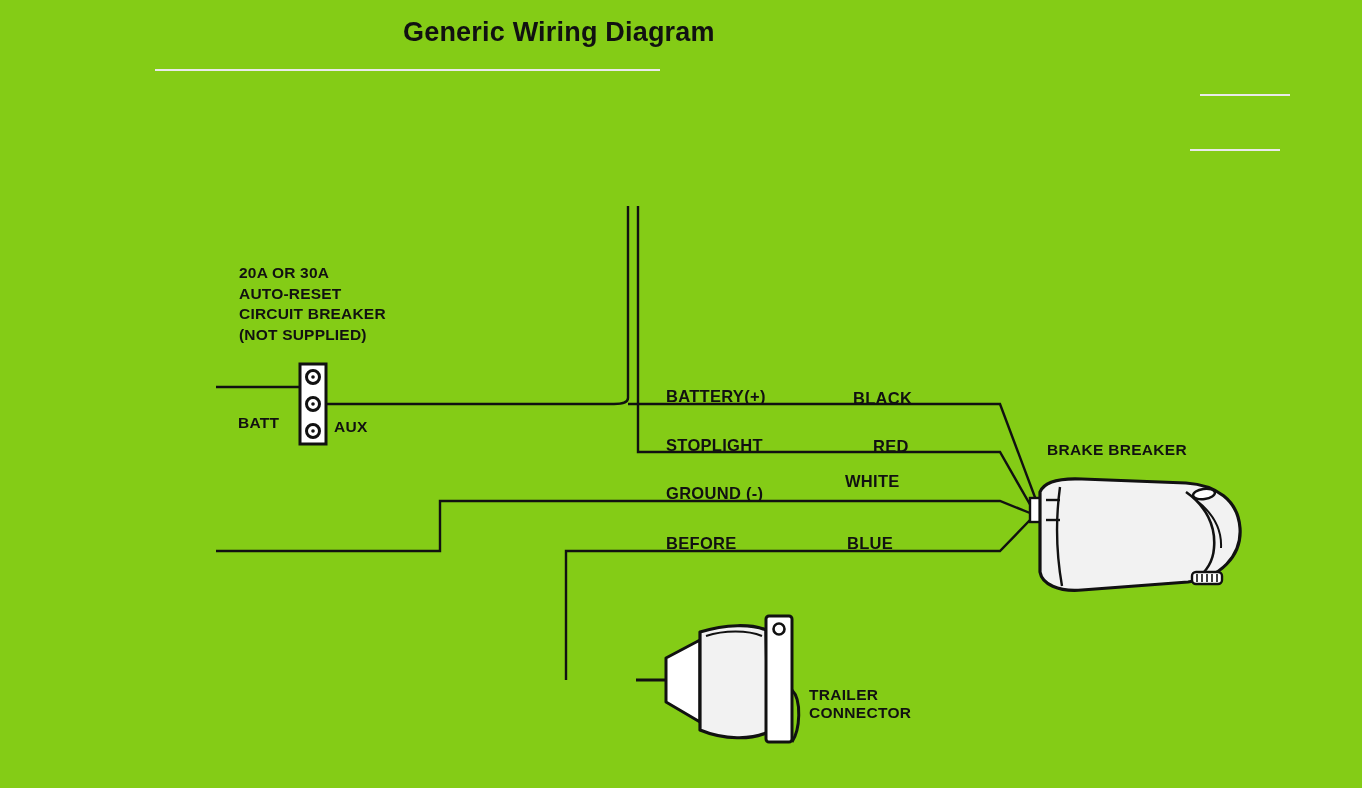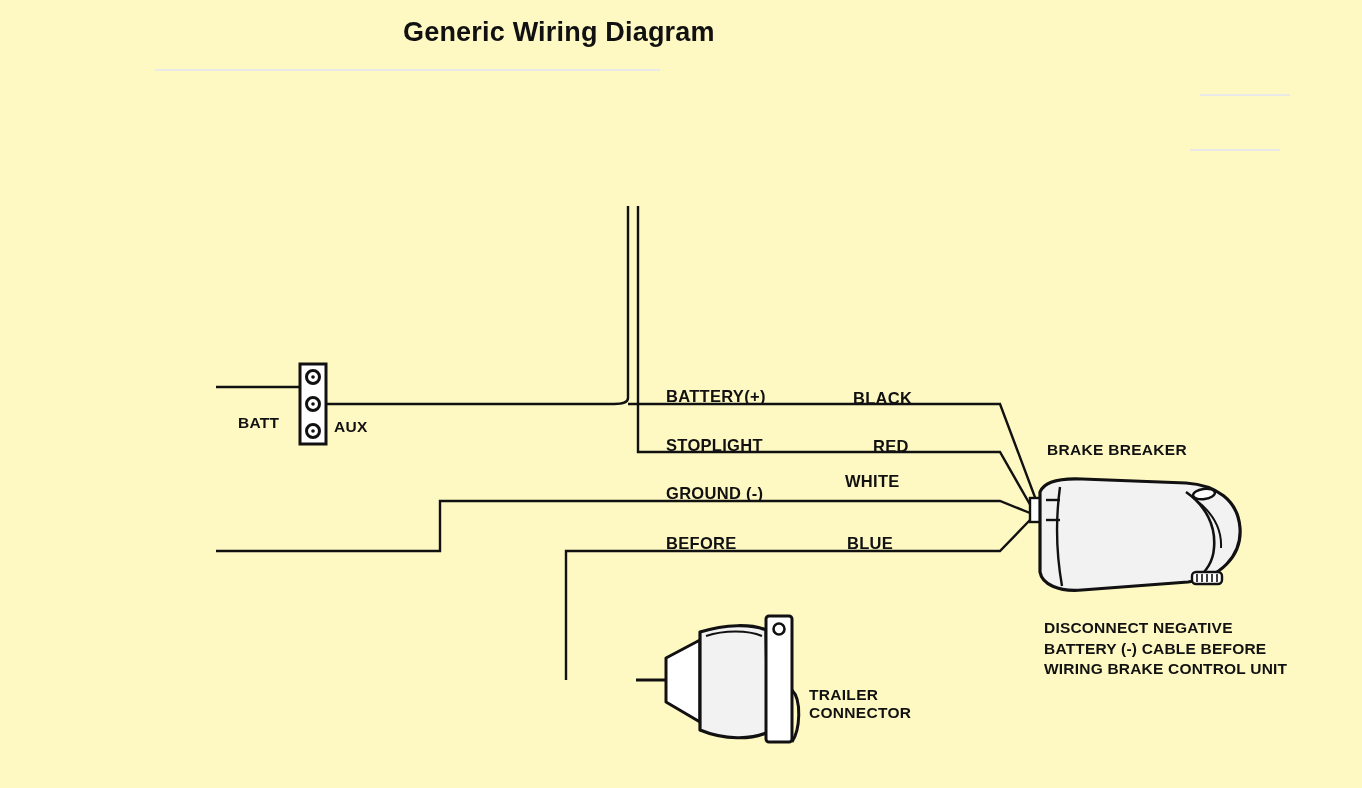--- a/index.html
+++ b/index.html
@@ -4,21 +4,21 @@
 <style>
   html, body {
     margin: 0;
     padding: 0;
     background: #ffffff;
   }
   #page {
     position: relative;
     width: 1362px;
     height: 788px;
-    background: #fef9c3;
+    background: #84cc16;
     overflow: hidden;
     font-family: "Liberation Sans", sans-serif;
     color: #111111;
   }
   #diagram-svg {
     position: absolute;
     left: 0;
     top: 0;
     width: 1362px;
     height: 788px;
@@ -120,35 +120,36 @@
       <path d="M700 632 C726 624 752 624 766 630 L768 732 C752 740 724 740 700 730 Z" fill="#f2f2f2" stroke="#111111" stroke-width="3.2" stroke-linejoin="round"></path>
       <rect x="766" y="616" width="26" height="126" rx="3" fill="#ffffff" stroke="#111111" stroke-width="3"></rect>
       <circle cx="779" cy="629" r="5.5" fill="#ffffff" stroke="#111111" stroke-width="2.6"></circle>
       <path d="M792 690 C802 700 800 730 792 742" fill="none" stroke="#111111" stroke-width="3"></path>
       <path d="M706 636 C724 630 748 630 762 636" fill="none" stroke="#111111" stroke-width="2"></path>
     </g>
   </svg>
 
   <div class="lbl title" style="left:403px; top:17px;">Generic Wiring Diagram</div>
 
+  <div class="lbl note" style="left:239px; top:263px;">20A OR 30A
+AUTO-RESET
+CIRCUIT BREAKER
+(NOT SUPPLIED)</div>
   <div class="lbl blk" style="left:238px; top:398px;margin-top:16px;">BATT</div>
   <div class="lbl blk" style="left:334px; top:418px;">AUX</div>
 
   <div class="lbl wire-name" style="left:666px; top:387px;">BATTERY(+)</div>
   <div class="lbl wire-color" style="left:853px; top:389px;">BLACK</div>
 
   <div class="lbl wire-name" style="left:666px; top:436px;">STOPLIGHT</div>
   <div class="lbl wire-color" style="left:847px; top:437px;margin-left:26px;">RED</div>
 
   <div class="lbl wire-name" style="left:666px; top:484px;">GROUND (-)</div>
   <div class="lbl wire-color" style="left:845px; top:472px;">WHITE</div>
 
   <div class="lbl wire-name" style="left:666px; top:534px;">BEFORE</div>
   <div class="lbl wire-color" style="left:847px; top:534px;">BLUE</div>
 
   <div class="lbl blk" style="left:1047px; top:441px;">BRAKE BREAKER</div>
   <div class="lbl blk" style="left:809px; top:686px;">TRAILER
 CONNECTOR</div>
-  <div class="lbl note" style="left:1044px; top:618px;">DISCONNECT NEGATIVE
-BATTERY (-) CABLE BEFORE
-WIRING BRAKE CONTROL UNIT</div>
 
 </div>
 
 </body></html>

